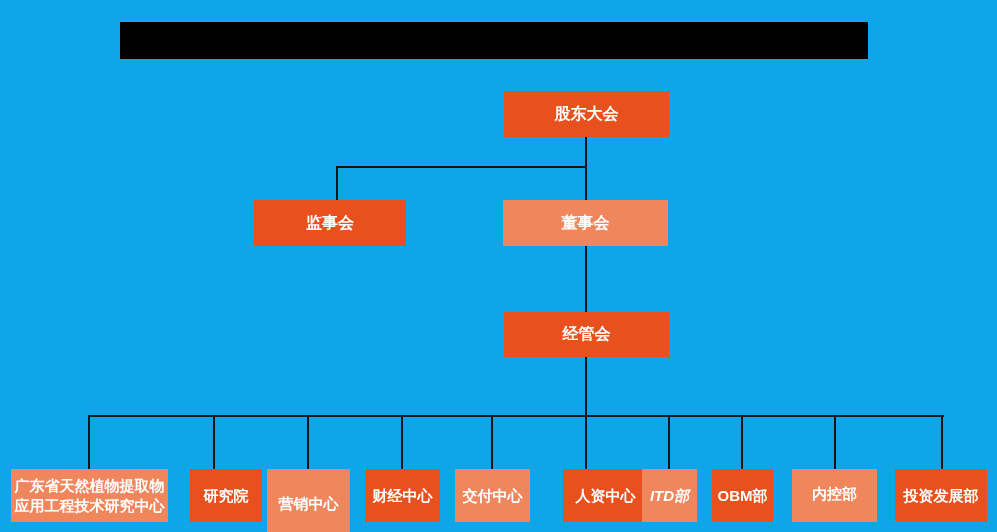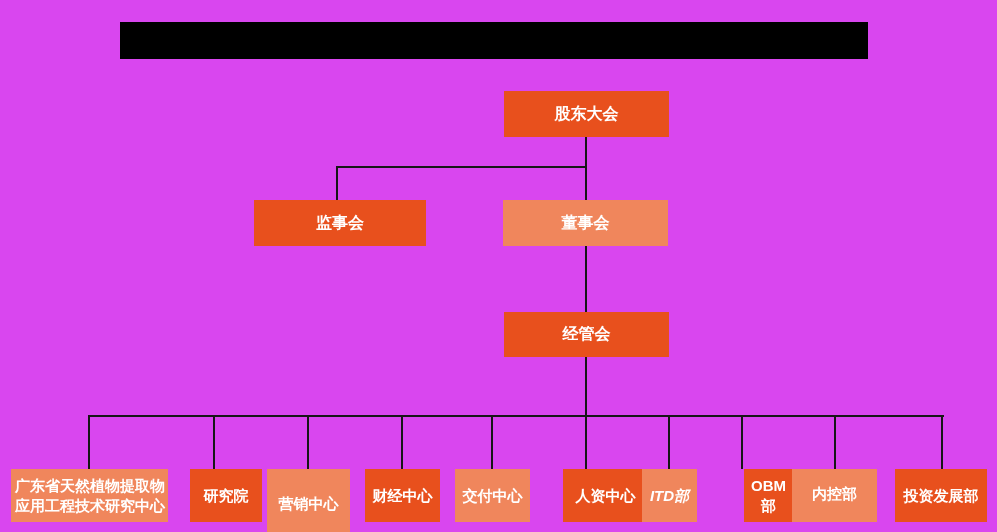--- a/index.html
+++ b/index.html
@@ -5,42 +5,42 @@
   html, body {
     margin: 0;
     padding: 0;
     background: #ffffff;
     font-family: "Liberation Sans", "DejaVu Sans", sans-serif;
   }
   .canvas {
     position: relative;
     width: 997px;
     height: 532px;
-    background: #d946ef;
+    background: #0ea5e9;
     overflow: hidden;
   }
   .redacted-bar {
     position: absolute;
     background: #000000;
   }
   .node {
     position: absolute;
     display: flex;
     align-items: center;
     justify-content: center;
     text-align: center;
     color: #ffffff;
     font-weight: bold;
     font-size: 16px;
     line-height: 1.3;
     box-sizing: border-box;
     padding: 2px 3px;
   }
   .node.primary   { background: #E8501D; }
-  .node.secondary { background: #F0865C; text-align: right; }
+  .node.secondary { background: #F0865C; }
   .node.small-text { font-size: 13px; margin-left: 8px; }
   .node.bottom { font-size: 15px; }
   .line {
     position: absolute;
     background: #161616;
   }
   .vline { width: 2px; }
   .hline { height: 2px; }
 </style>
 </head>
@@ -50,21 +50,21 @@
 
   <div class="redacted-bar" style="left:120px; top:22px; width:748px; height:37px;"></div>
 
   <div class="node primary" style="left:504px; top:91px; width:165px; height:46px;">股东大会</div>
 
   <div class="line vline" style="left:585px; top:137px; height:31px;"></div>
   <div class="line hline" style="left:336px; top:166px; width:251px;"></div>
   <div class="line vline" style="left:336px; top:166px; height:34px;"></div>
   <div class="line vline" style="left:585px; top:166px; height:34px;"></div>
 
-  <div class="node primary" style="left:254px; top:200px; width:172px; height:46px;">监事会</div>
+  <div class="node primary" style="left:254px; top:200px; width:152px; height:46px;">监事会</div>
   <div class="node secondary" style="left:503px; top:200px; width:165px; height:46px;">董事会</div>
 
   <div class="line vline" style="left:585px; top:246px; height:66px;"></div>
 
   <div class="node primary" style="left:504px; top:312px; width:165px; height:45px;">经管会</div>
 
   <div class="line vline" style="left:585px; top:357px; height:60px;"></div>
   <div class="line hline" style="left:88px; top:415px; width:856px;"></div>
 
   <div class="line vline" style="left:88px;  top:415px; height:54px;"></div>
@@ -78,17 +78,17 @@
   <div class="line vline" style="left:834px; top:415px; height:54px;"></div>
   <div class="line vline" style="left:941px; top:415px; height:54px;"></div>
 
   <div class="node secondary bottom small-text" style="left:3px; top:469px; width:157px; height:53px;">广东省天然植物提取物应用工程技术研究中心</div>
   <div class="node primary bottom" style="left:178px; top:469px; width:72px; height:53px;margin-left:12px;">研究院</div>
   <div class="node secondary bottom" style="left:267px; top:469px; width:83px; height:69px;">营销中心</div>
   <div class="node primary bottom" style="left:365px; top:469px; width:75px; height:53px;">财经中心</div>
   <div class="node secondary bottom" style="left:455px; top:469px; width:75px; height:53px;">交付中心</div>
   <div class="node primary bottom" style="left:543px; top:469px; width:85px; height:53px;margin-left:20px;">人资中心</div>
   <div class="node secondary bottom" style="left:642px; top:469px; width:55px; height:53px;font-style:italic;">ITD部</div>
-  <div class="node primary bottom" style="left:744px; top:469px; width:49px; height:53px;text-align:center;">OBM部</div>
+  <div class="node primary bottom" style="left:712px; top:469px; width:61px; height:53px;text-align:center;">OBM部</div>
   <div class="node secondary bottom" style="left:792px; top:469px; width:85px; height:53px;font-family:Liberation Mono, monospace;">内控部</div>
   <div class="node primary bottom" style="left:895px; top:469px; width:92px; height:53px;">投资发展部</div>
 
 </div>
 
 </body></html>

